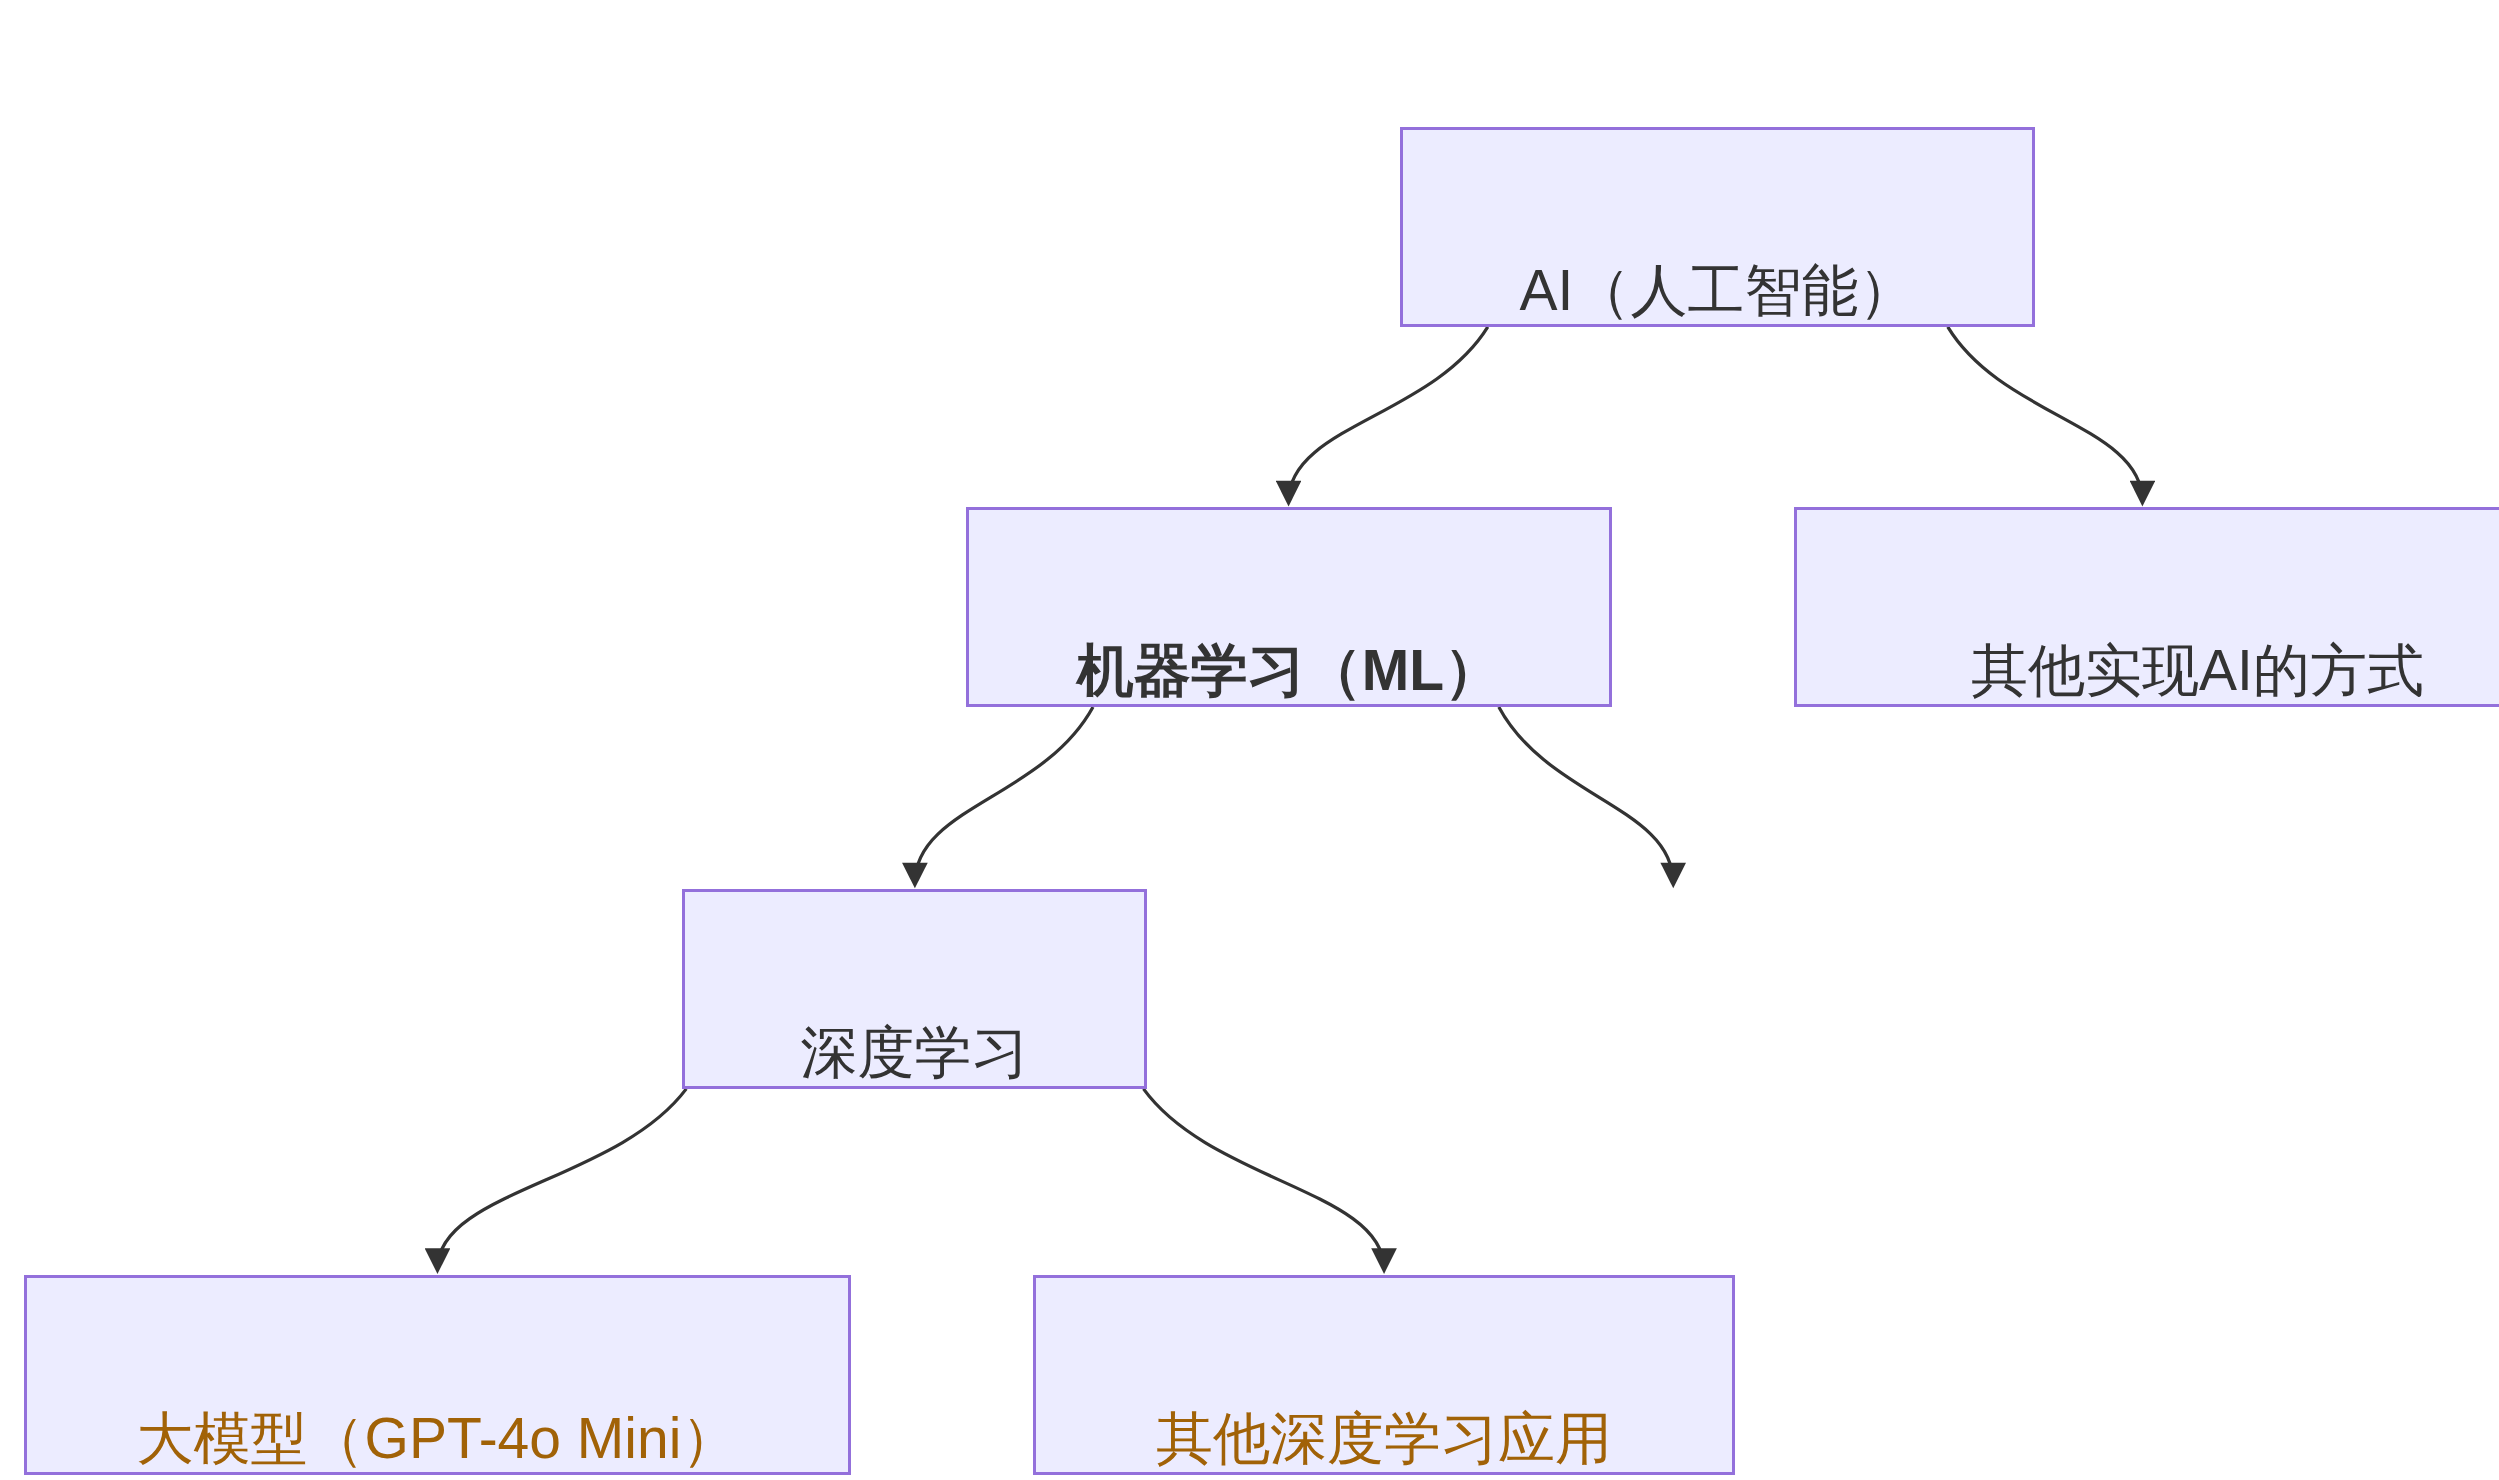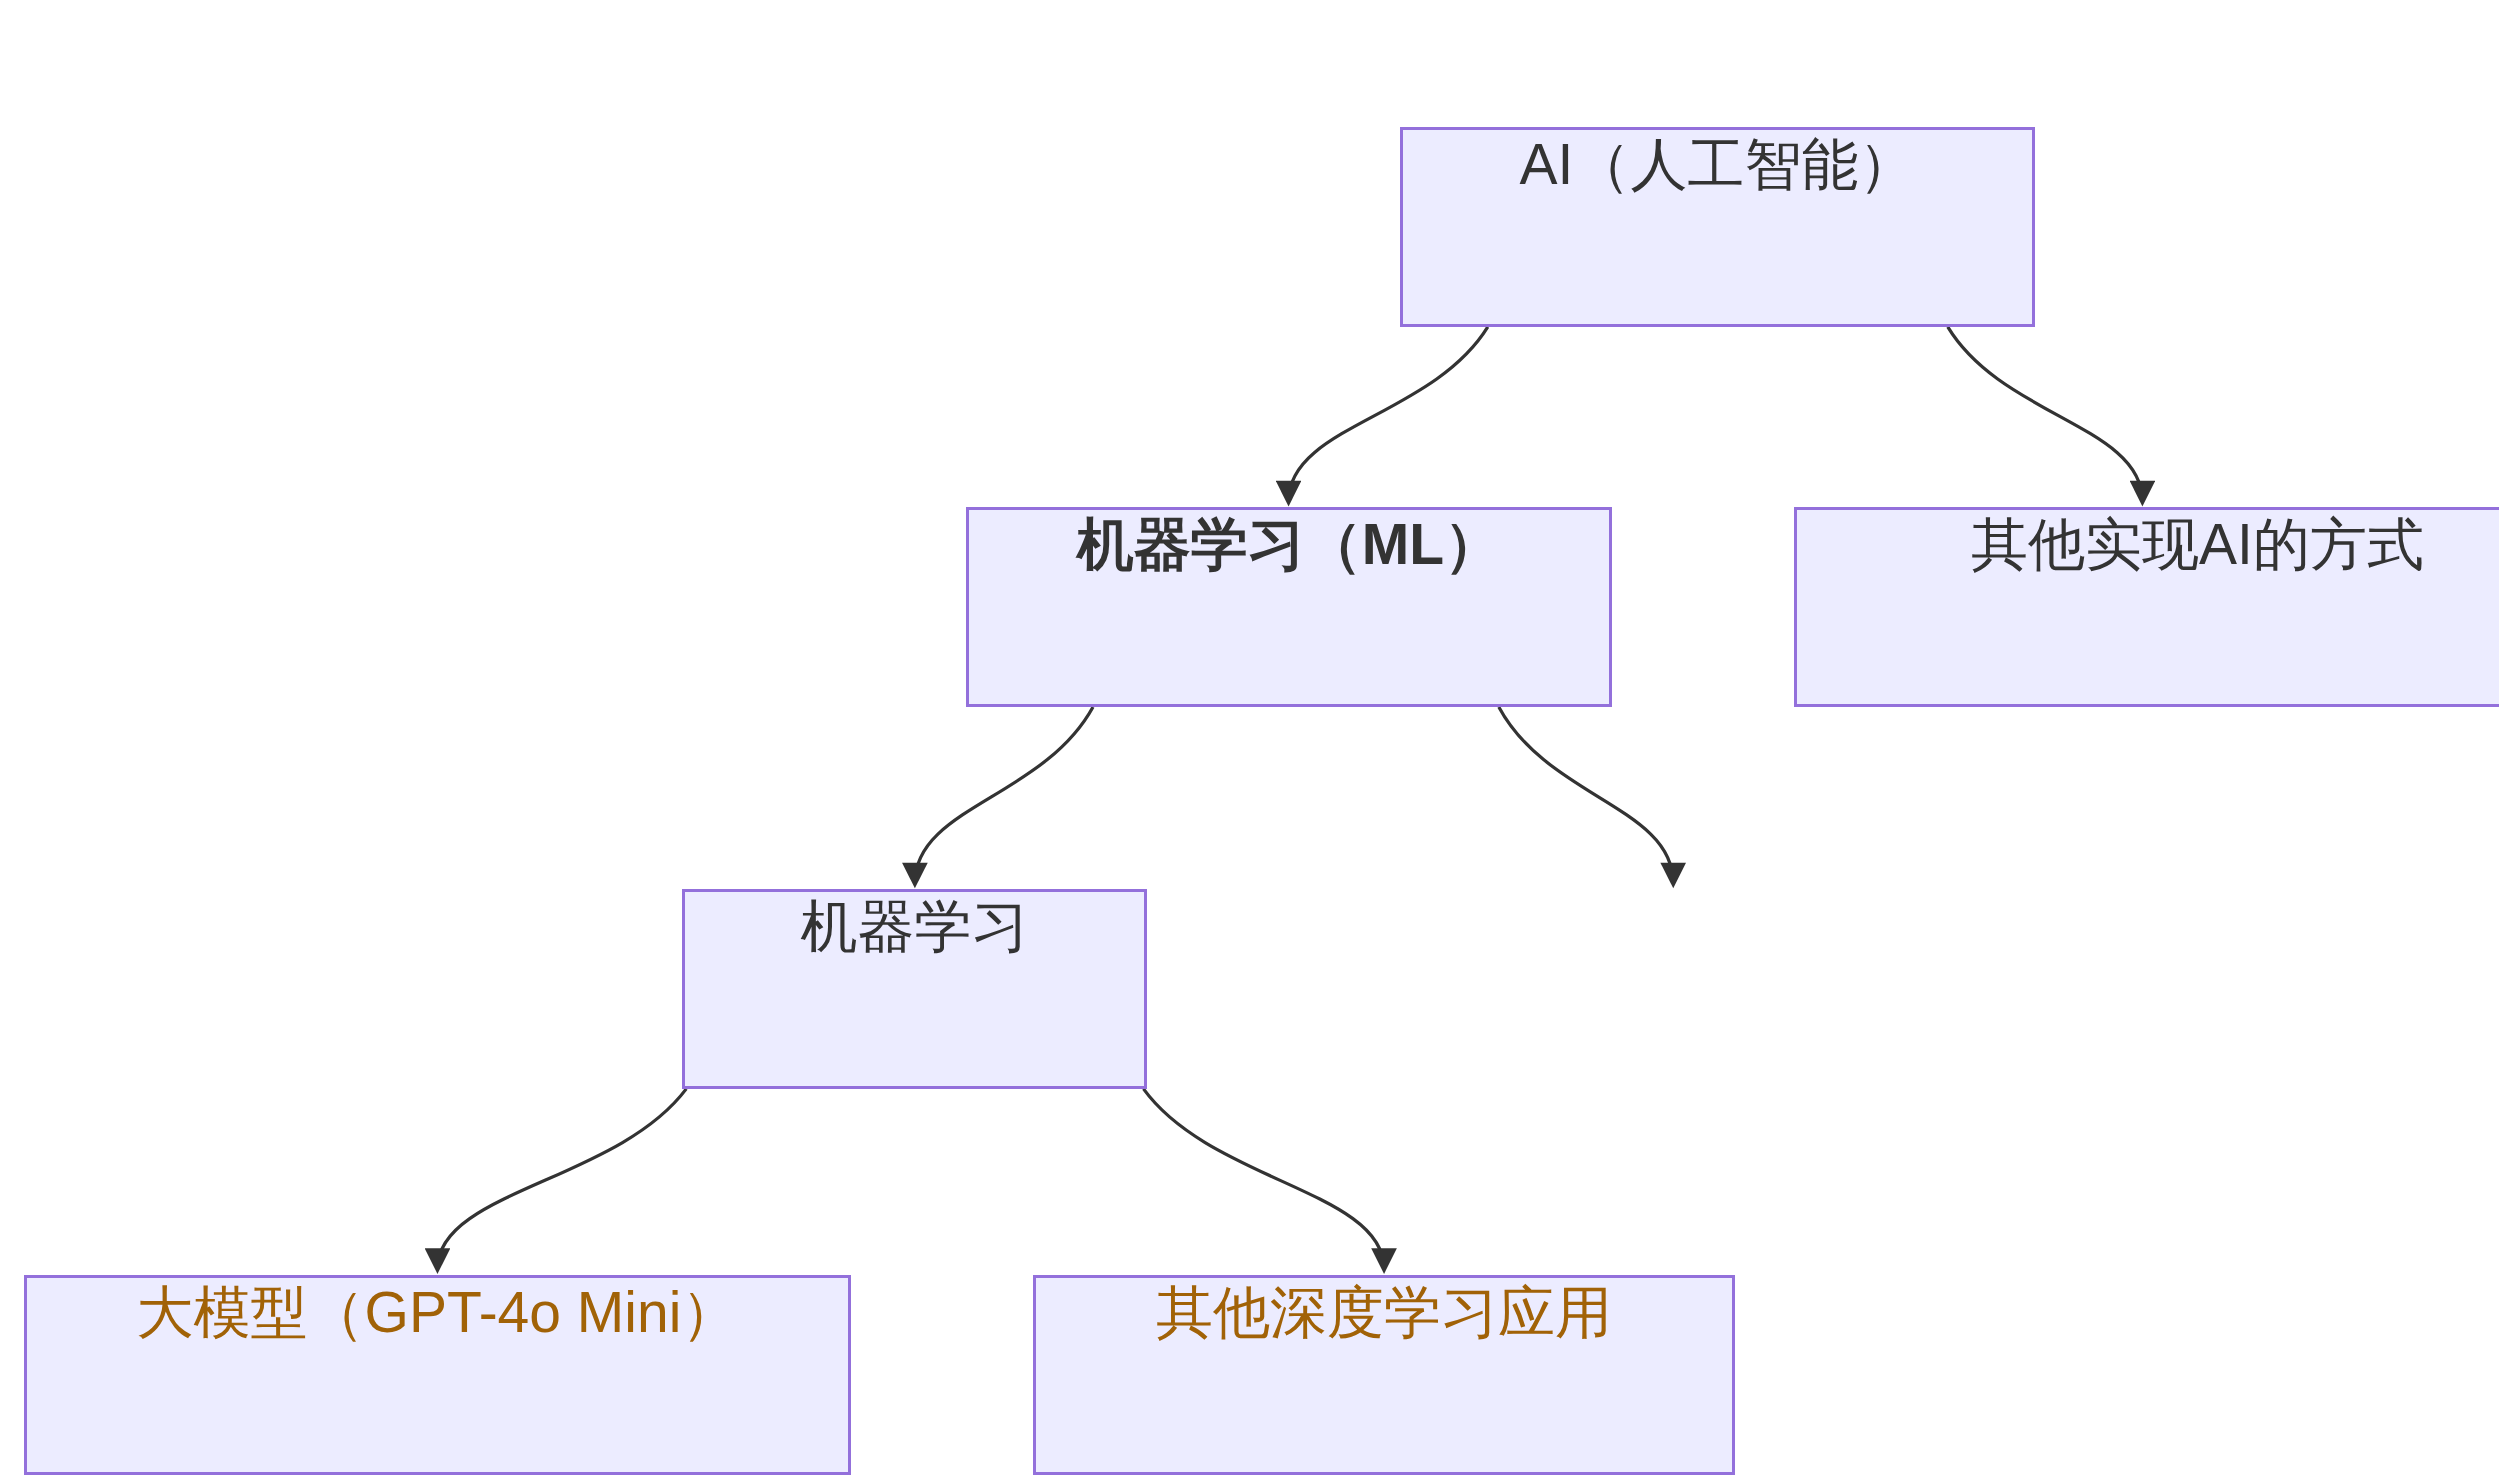--- a/index.html
+++ b/index.html
@@ -19,21 +19,21 @@
     position: absolute;
     left: 0;
     top: 0;
     width: 2500px;
     height: 1480px;
   }
   .node {
     position: absolute;
     box-sizing: border-box;
     display: flex;
-    align-items: flex-start;
+    align-items: flex-end;
     justify-content: center;
     border: 3.7px solid #9370DB;
     background: #ECECFF;
   }
   .node-label {
     font-size: 57px;
     line-height: 1.2;
     color: #333333;
     white-space: nowrap;
     text-align: center;
@@ -66,21 +66,21 @@
 
   <div class="node" style="left: 966px; top: 507px; width: 646px; height: 200px; background: rgb(236, 236, 255); border-color: rgb(147, 112, 219);">
     <span class="node-label" style="color: rgb(51, 51, 51); font-weight: bold;">机器学习（ML）</span>
   </div>
 
   <div class="node" style="left: 1794px; top: 507px; width: 807px; height: 200px; background: rgb(236, 236, 255); border-color: rgb(147, 112, 219);">
     <span class="node-label" style="color: rgb(51, 51, 51);">其他实现AI的方式</span>
   </div>
 
   <div class="node" style="left: 682px; top: 889px; width: 465px; height: 200px; background: rgb(236, 236, 255); border-color: rgb(147, 112, 219);">
-    <span class="node-label" style="color: rgb(51, 51, 51);">机器学习</span>
+    <span class="node-label" style="color: rgb(51, 51, 51);">深度学习</span>
   </div>
 
 
   <div class="node" style="left: 24px; top: 1275px; width: 827px; height: 200px; background: rgb(236, 236, 255); border-color: rgb(147, 112, 219);">
     <span class="node-label" style="color: #a16207;">大模型（GPT-4o Mini）</span>
   </div>
 
   <div class="node" style="left: 1033px; top: 1275px; width: 702px; height: 200px; background: rgb(236, 236, 255); border-color: rgb(147, 112, 219);">
     <span class="node-label" style="color: #a16207;">其他深度学习应用</span>
   </div>

